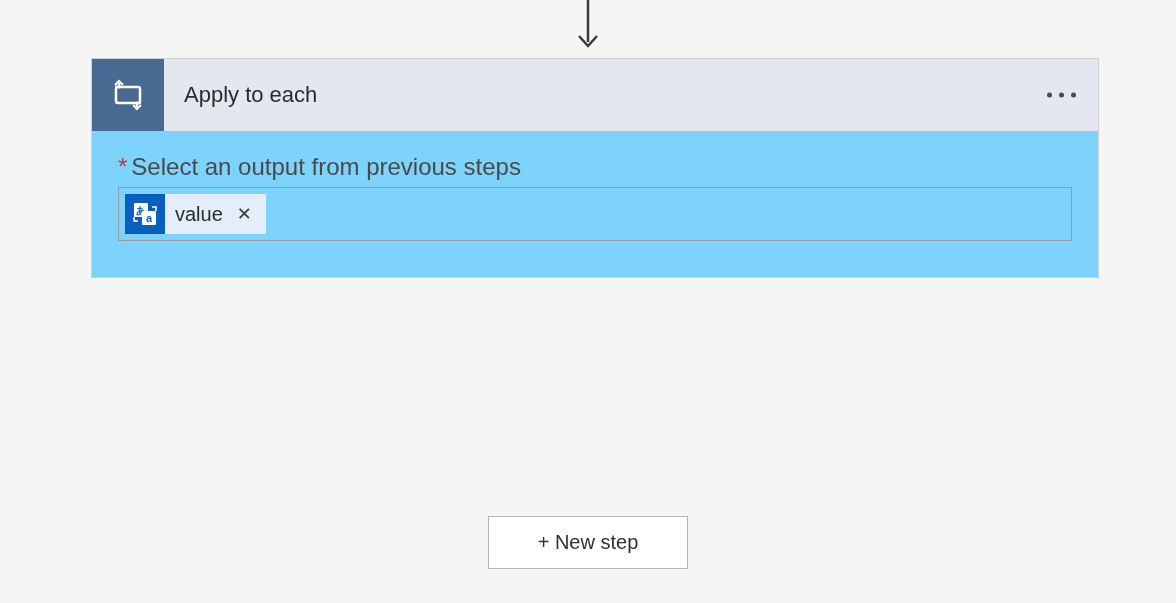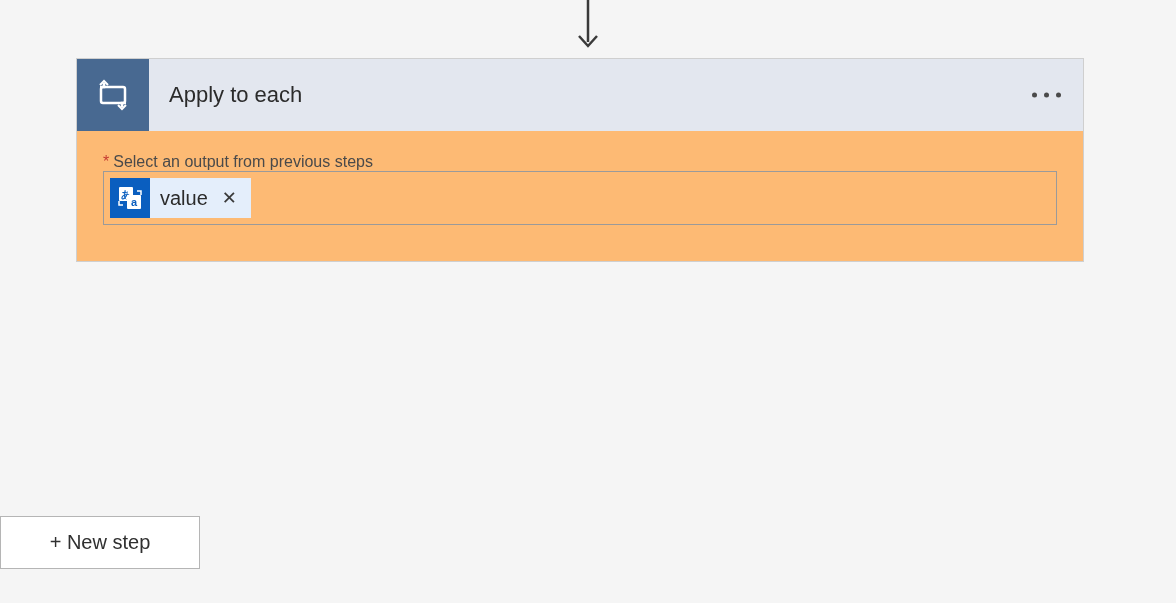--- a/index.html
+++ b/index.html
@@ -17,24 +17,24 @@
       top: 0;
       transform: translateX(-50%);
       width: 24px;
       height: 55px;
       display: flex;
       align-items: flex-start;
       justify-content: center;
     }
     .card {
       position: absolute;
-      left: 76px;
+      left: 91px;
       top: 58px;
       width: 1008px;
-      background: #fdba74;
+      background: #7dd3fc;
       border: 1px solid #cfcfcf;
     }
     .card-header {
       display: flex;
       align-items: center;
       height: 72px;
       background: #e3e7ef;
       position: relative;
     }
     .header-icon-box {
@@ -65,22 +65,23 @@
       width: 5px;
       height: 5px;
       background: #4a4a4a;
       border-radius: 50%;
       display: block;
     }
     .card-body {
       padding: 22px 26px 36px 26px;
     }
     .field-label {
-      font-size: 16px;
+      font-size: 24px;
       color: #4a4a4a;
+      margin-bottom: 6px;
     }
     .req { color: #c43a31; margin-right: 4px; }
     .token-input {
       border: 1px solid #9a9a9a;
       padding: 6px 6px;
       display: flex;
       align-items: center;
       min-height: 48px;
       gap: 6px;
     }
@@ -128,21 +129,21 @@
       cursor: pointer;
       color: #0b55c5;
       font-size: 20px;
     }
     .footer-buttons {
       position: absolute;
       top: 516px;
       left: 0;
       width: 100%;
       display: flex;
-      justify-content: flex-start;
+      justify-content: center;
       gap: 32px;
     }
     .footer-btn {
       border: 1px solid #b5b5b5;
       background: #fff;
       font-size: 20px;
       color: #303030;
       padding: 14px 0;
       width: 200px;
       text-align: center;

